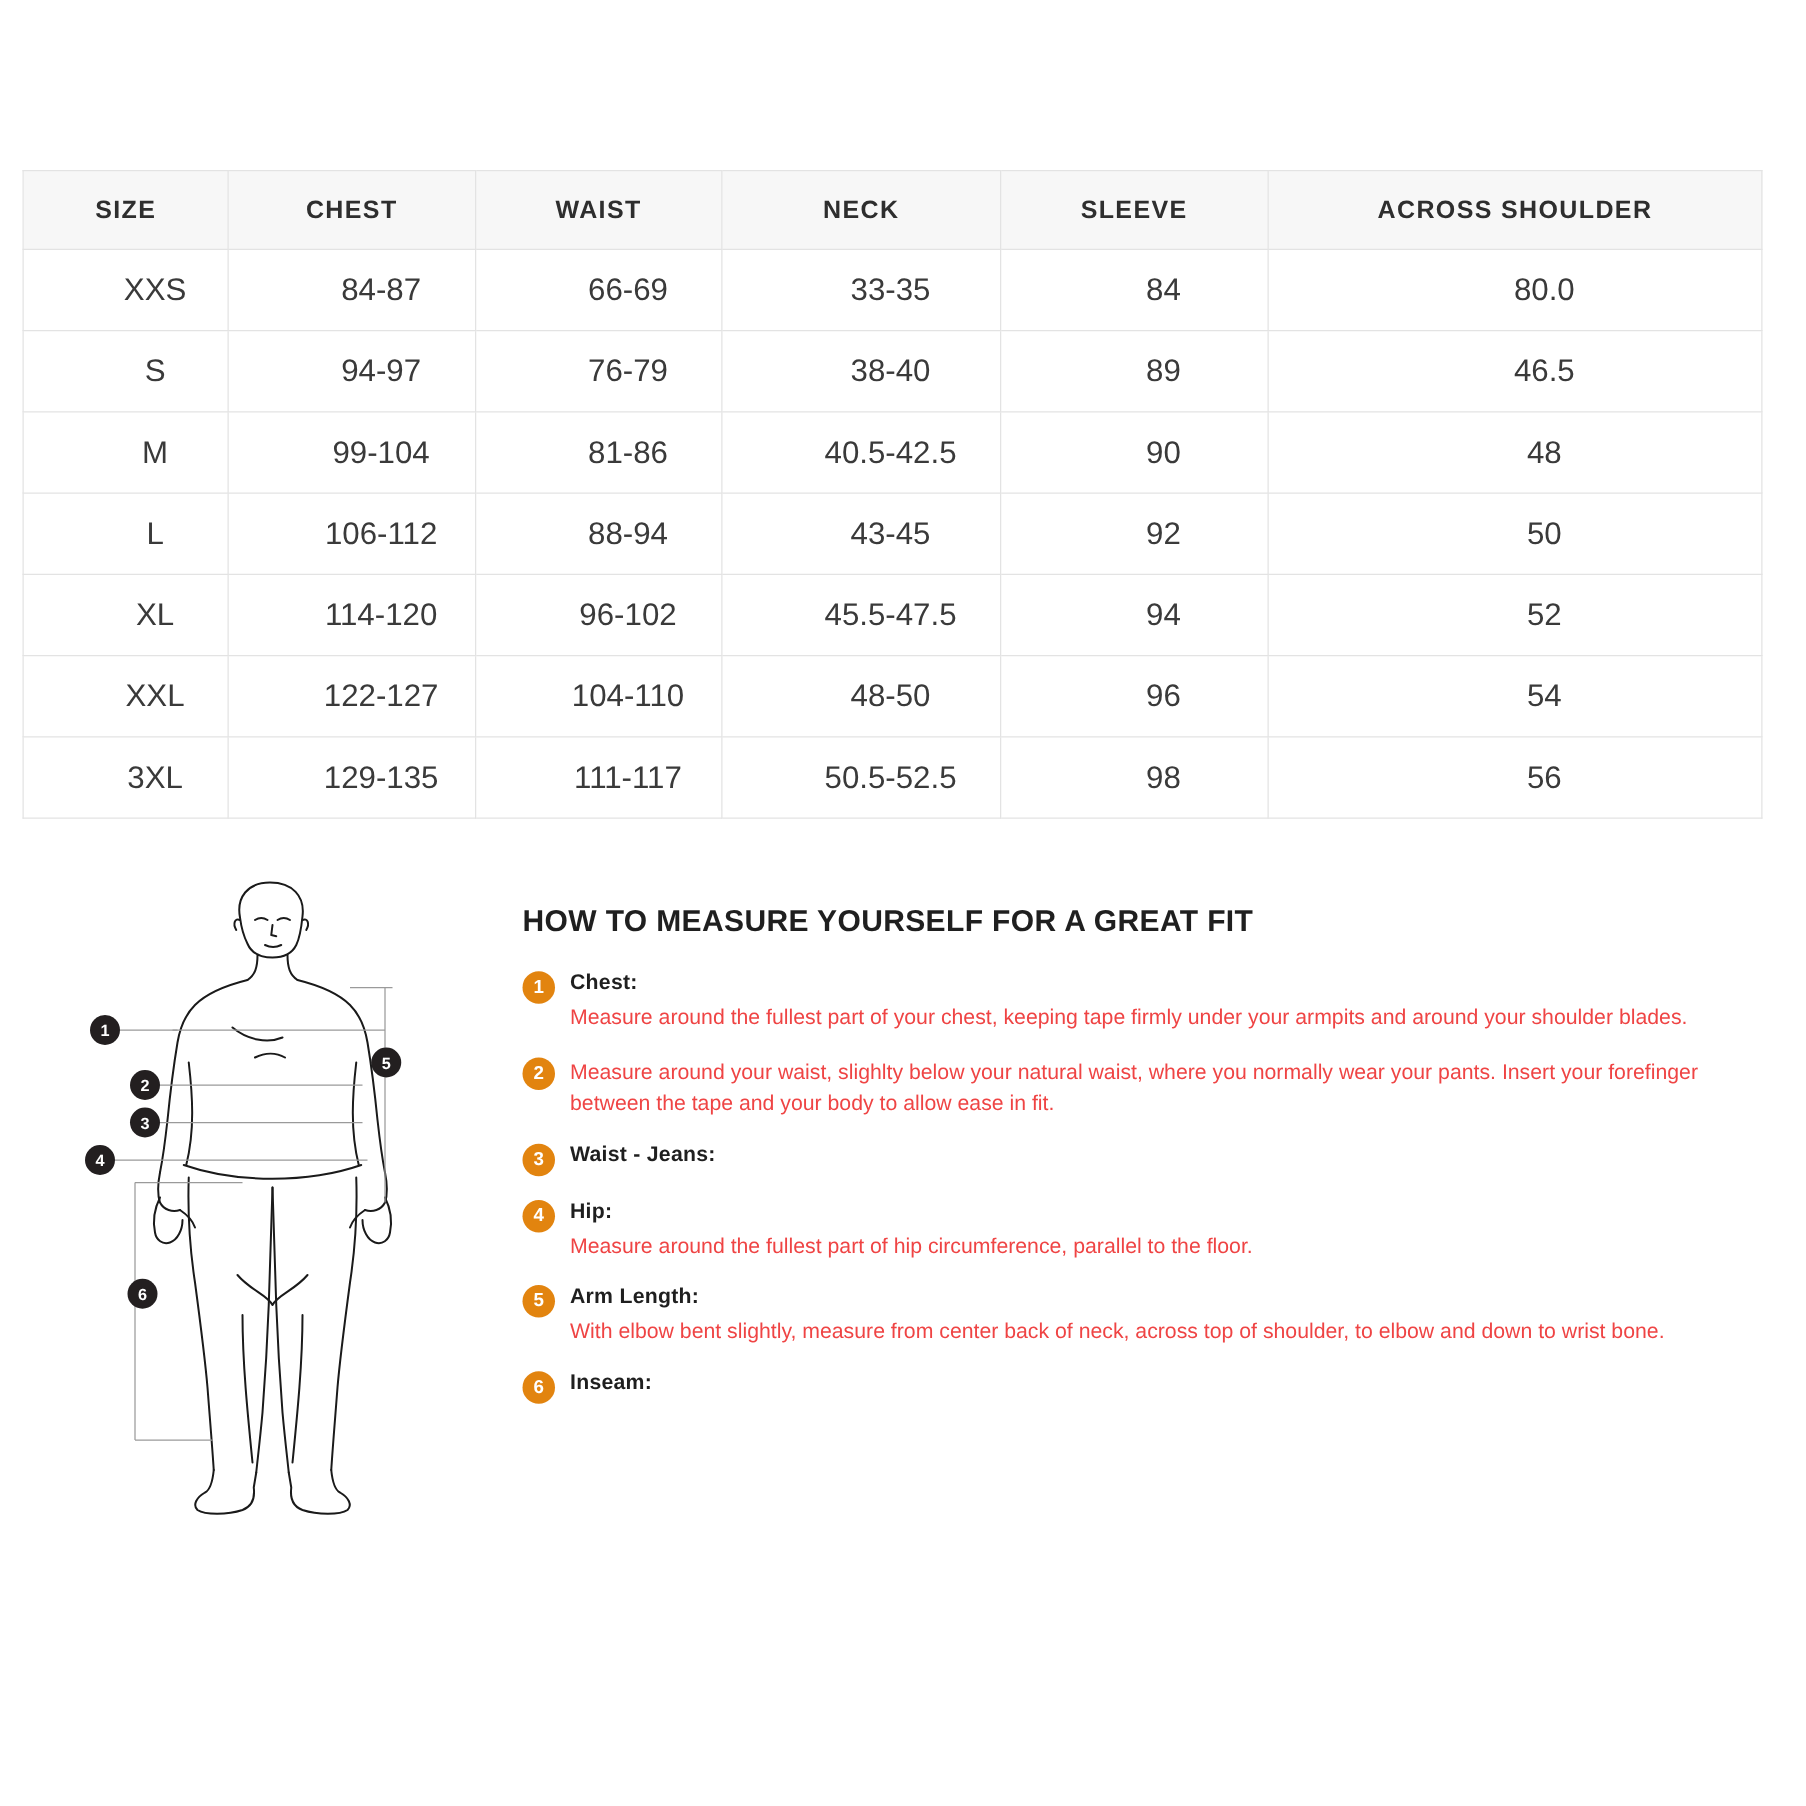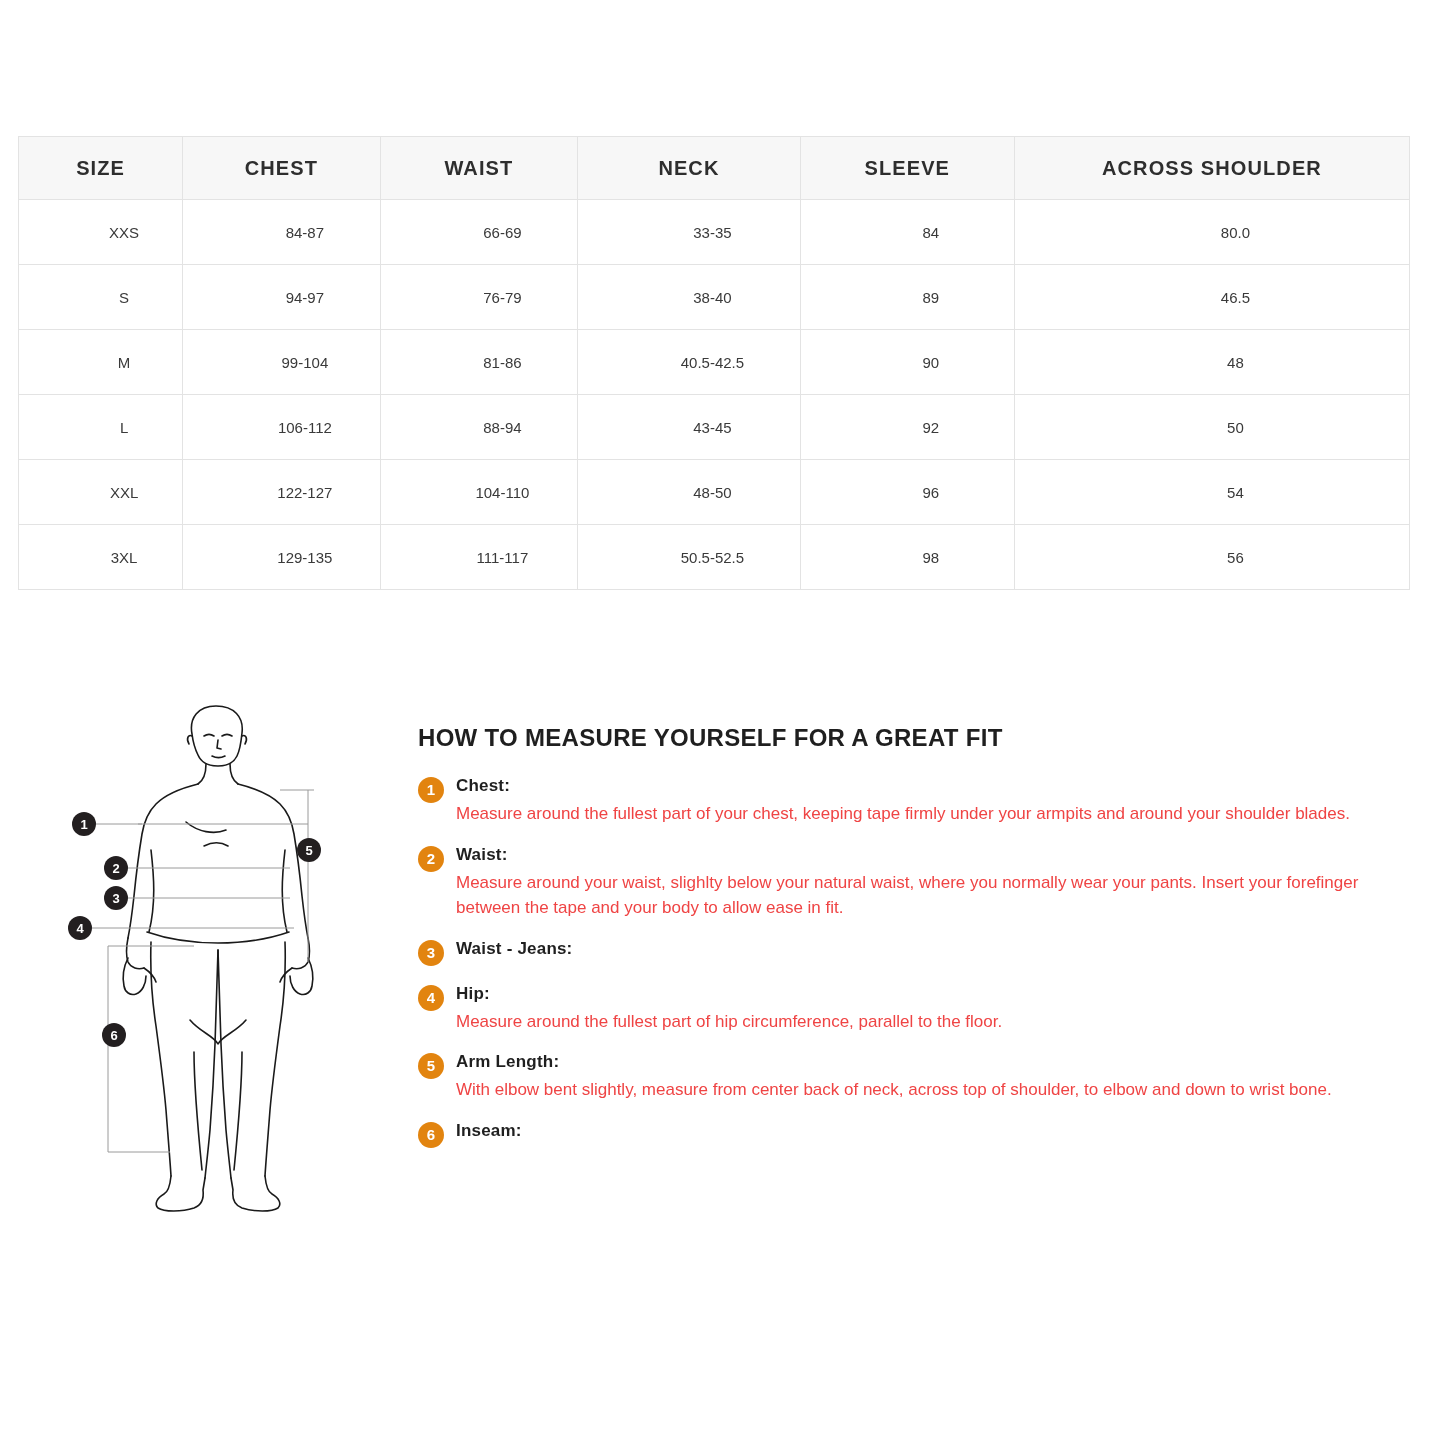--- a/index.html
+++ b/index.html
@@ -41,21 +41,21 @@
   }
   table.size-table th {
     background: #f7f7f7;
     font-size: 20px;
     font-weight: bold;
     letter-spacing: 1.1px;
     height: 60px;
     color: #2e2e2e;
   }
   table.size-table td {
-    font-size: 15px;
+    font-size: 25px;
     height: 62px;
     font-weight: 400;
     color: #3a3a3a;
     padding-left: 48px;
   }
   .col-size   { width: 11.8%; }
   .col-chest  { width: 14.2%; }
   .col-waist  { width: 14.2%; }
   .col-neck   { width: 16.0%; }
   .col-sleeve { width: 15.4%; }
@@ -176,20 +176,28 @@
         </tr>
         <tr>
           <td>L</td>
           <td>106-112</td>
           <td>88-94</td>
           <td>43-45</td>
           <td>92</td>
           <td>50</td>
         </tr>
         <tr>
+          <td>XL</td>
+          <td>114-120</td>
+          <td>96-102</td>
+          <td>45.5-47.5</td>
+          <td>94</td>
+          <td>52</td>
+        </tr>
+        <tr>
           <td>XXL</td>
           <td>122-127</td>
           <td>104-110</td>
           <td>48-50</td>
           <td>96</td>
           <td>54</td>
         </tr>
         <tr>
           <td>3XL</td>
           <td>129-135</td>
@@ -310,21 +318,20 @@
         <div class="badge">1</div>
         <div class="mtext">
           <div class="mtitle">Chest:</div>
           <div class="mdesc">Measure around the fullest part of your chest, keeping tape firmly under your armpits and around your shoulder blades.</div>
         </div>
       </div>
 
       <div class="measure-item">
         <div class="badge">2</div>
         <div class="mtext">
-          <div class="mtitle">Waist:</div>
           <div class="mdesc">Measure around your waist, slighlty below your natural waist, where you normally wear your pants. Insert your forefinger between the tape and your body to allow ease in fit.</div>
         </div>
       </div>
 
       <div class="measure-item">
         <div class="badge">3</div>
         <div class="mtext">
           <div class="mtitle">Waist - Jeans:</div>
         </div>
       </div>

